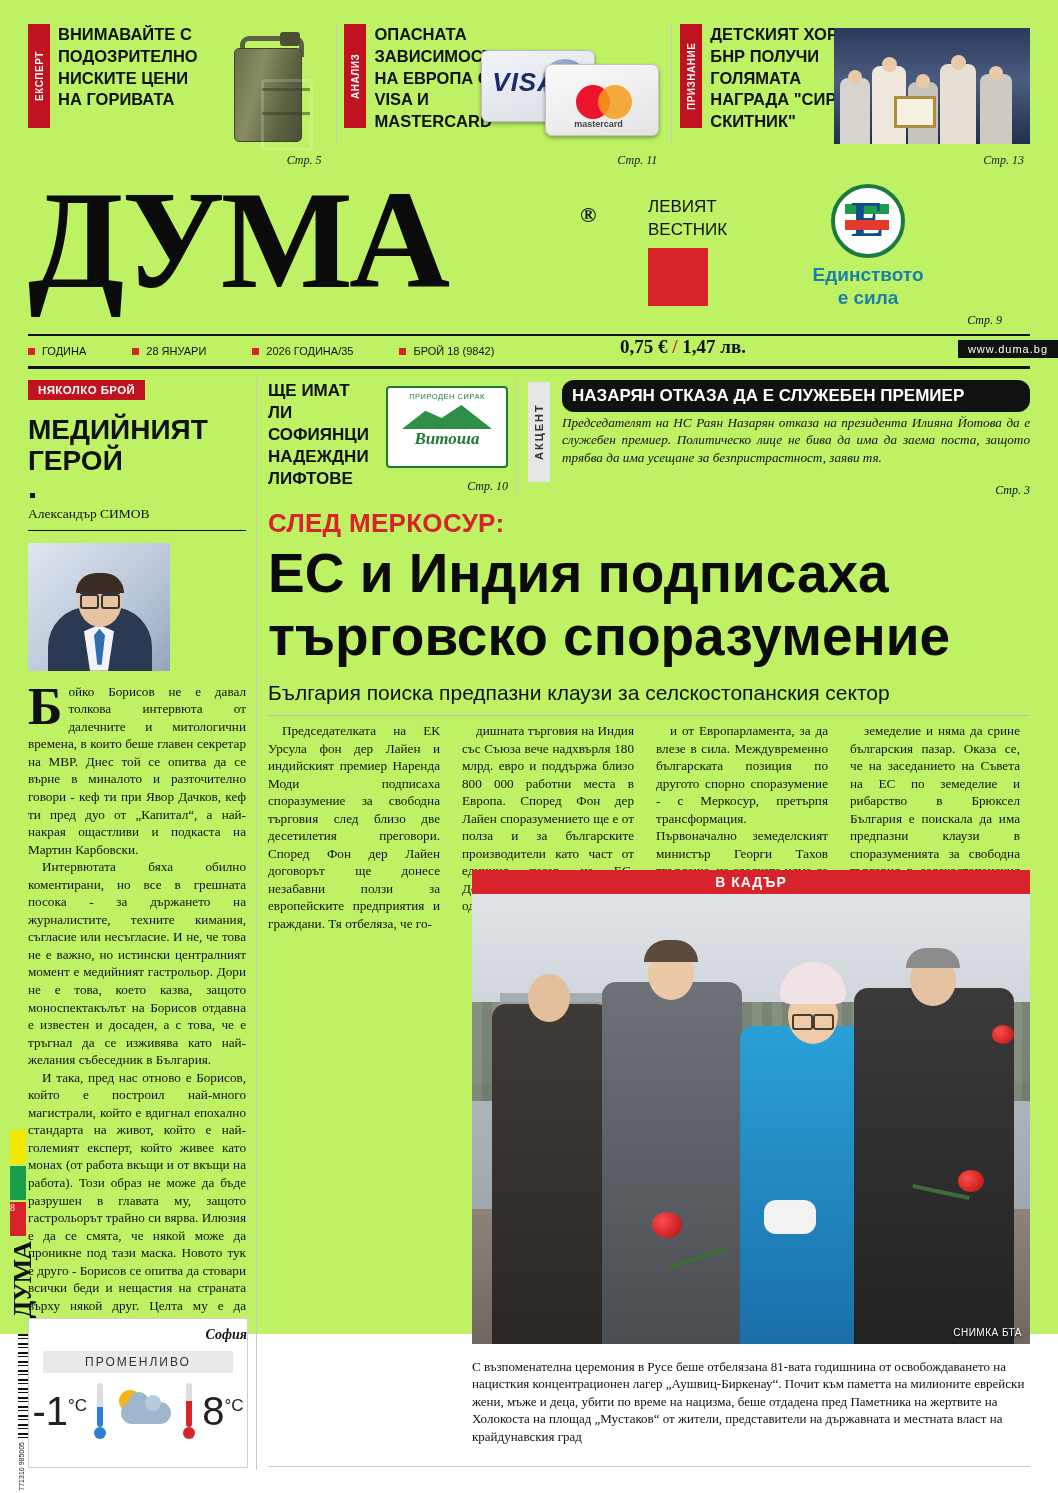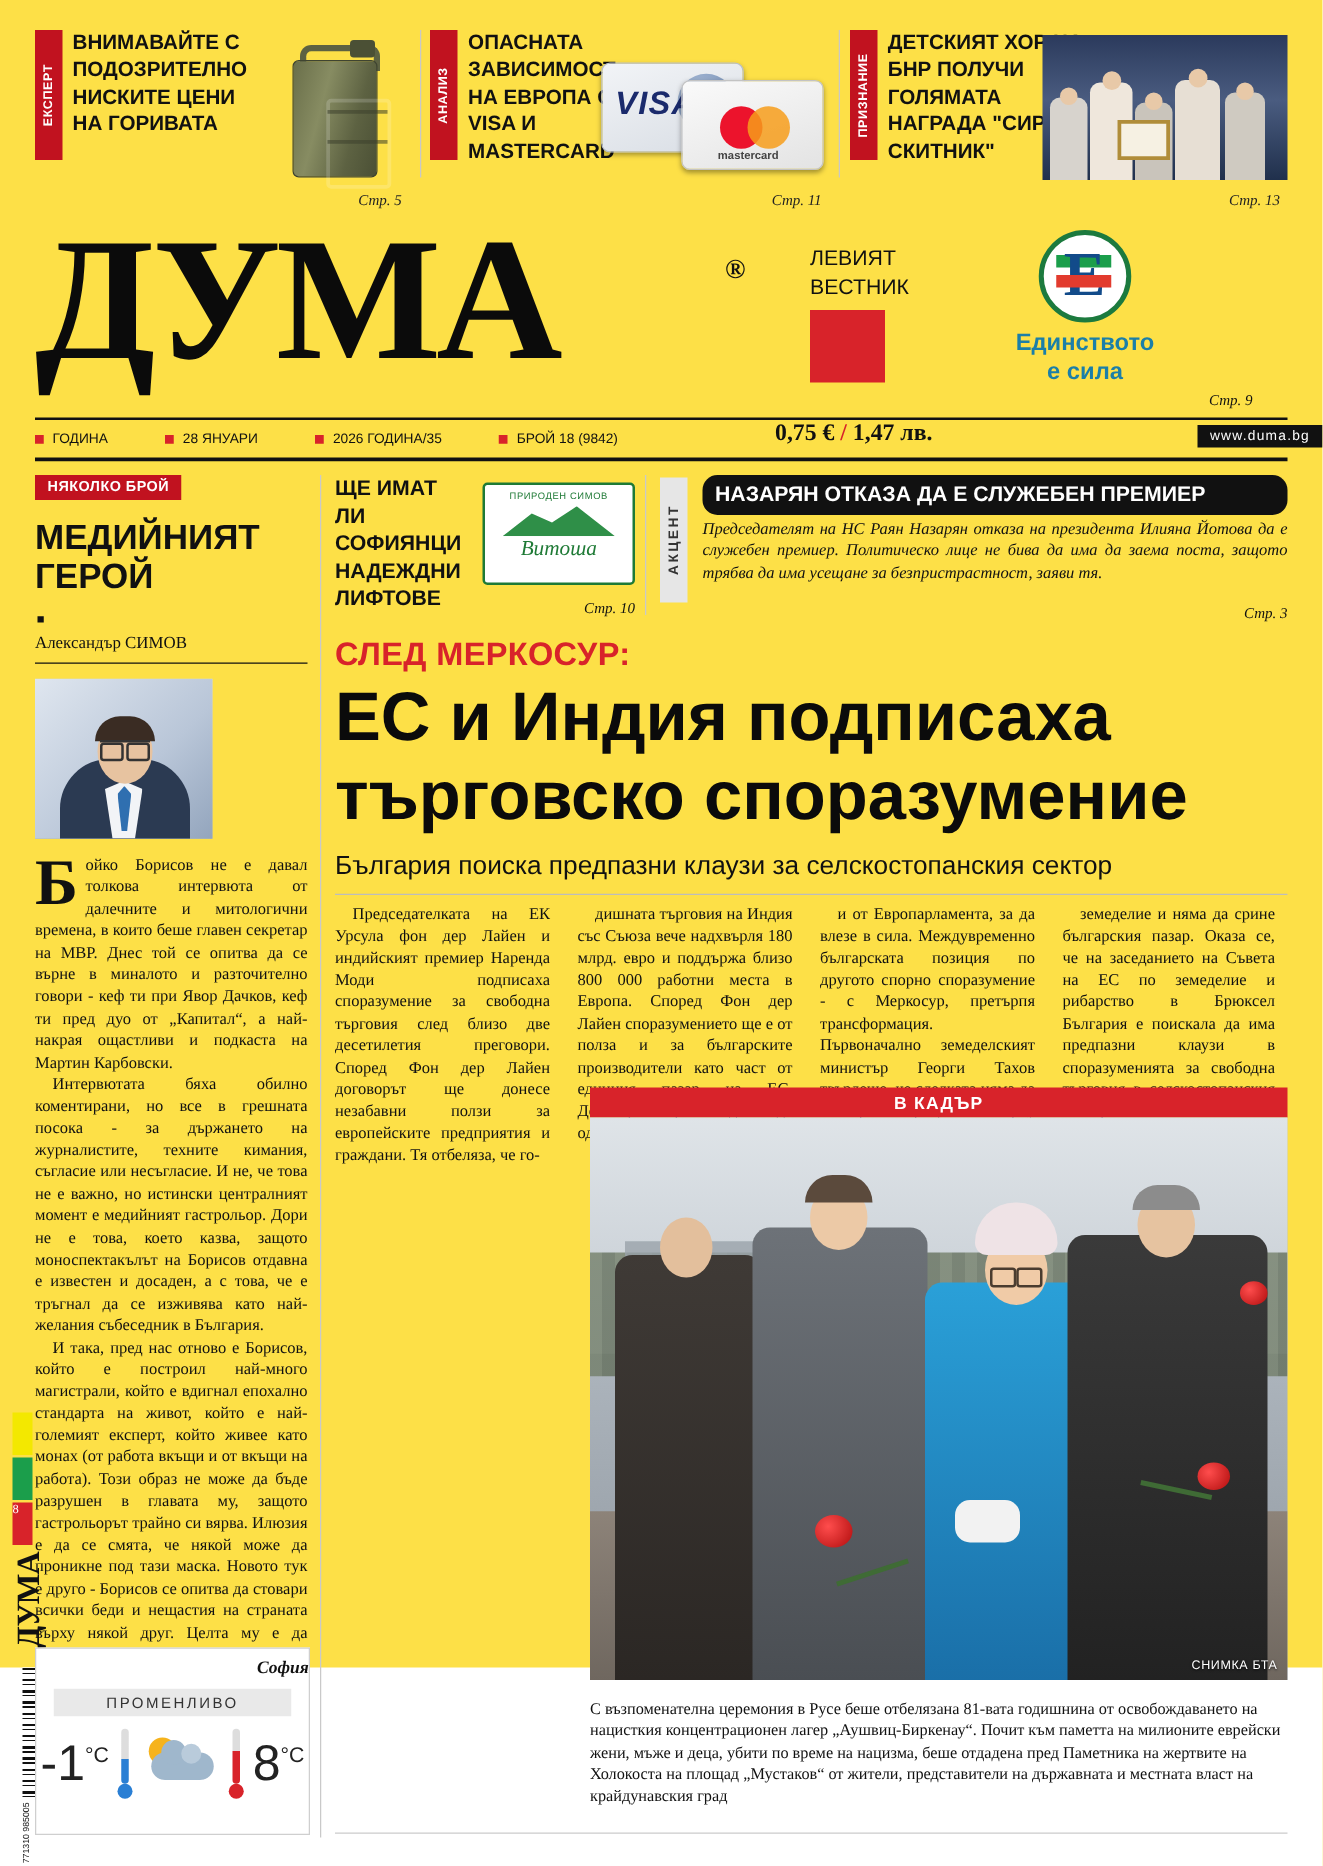--- a/index.html
+++ b/index.html
@@ -1,17 +1,17 @@
 <!DOCTYPE html>
 <html><head>
 <meta charset="utf-8">
 <style>
   html,body{margin:0;padding:0;background:#ffffff;}
   body{width:1058px;height:1493px;font-family:"Liberation Serif",serif;color:#111;overflow:hidden;position:relative;}
-  .page{position:relative;width:1058px;height:1334px;background:#fde047;}
+  .page{position:relative;width:1058px;height:1334px;background:#bef264;}
 
   
   .teaser-strip{position:absolute;left:28px;top:24px;width:1002px;height:140px;display:flex;gap:0;}
   .teaser{position:relative;height:140px;display:flex;align-items:flex-start;}
   .t1{width:310px;}
   .t2{width:330px;}
   .t3{width:362px;}
   .tdivider{width:1px;background:#c8c8c8;margin:0 8px;height:118px;}
   .tag{width:22px;height:104px;background:#c1121f;color:#fff;font-family:"Liberation Sans",sans-serif;font-weight:bold;font-size:10px;letter-spacing:.5px;
        writing-mode:vertical-rl;transform:rotate(180deg);text-align:center;display:flex;align-items:center;justify-content:center;}
@@ -136,21 +136,21 @@
   .side-vert .name{position:absolute;left:2px;top:112px;writing-mode:vertical-rl;transform:rotate(180deg);font-family:"Liberation Serif",serif;font-weight:bold;font-size:26px;letter-spacing:-1px;}
 
   .vrule{position:absolute;width:1px;background:#c9c9c9;}
 
   
   .lift{position:absolute;left:268px;top:380px;width:240px;height:112px;}
   .lift-txt{font-family:"Liberation Sans",sans-serif;font-weight:bold;font-size:17px;line-height:1.3;text-transform:uppercase;width:110px;}
   .vitosha{position:absolute;right:0;top:6px;width:118px;height:78px;border:2px solid #1f7a36;border-radius:4px;background:#fff;text-align:center;}
   .v-top{font-family:"Liberation Sans",sans-serif;font-size:7.5px;color:#1f7a36;letter-spacing:.5px;margin-top:4px;}
   .v-mt{width:90px;height:26px;margin:2px auto 0;background:#2f8f48;clip-path:polygon(0 100%,26% 30%,44% 58%,66% 8%,100% 100%);}
-  .v-name{font-family:"Liberation Serif",serif;font-style:italic;font-weight:normal;font-size:17px;color:#1f7a36;line-height:1;margin-top:1px;}
+  .v-name{font-family:"Liberation Serif",serif;font-style:italic;font-weight:bold;font-size:17px;color:#1f7a36;line-height:1;margin-top:1px;}
   .lift-page{position:absolute;right:0;bottom:-2px;font-style:italic;font-size:12px;}
 
   .accent{position:absolute;left:528px;top:380px;width:502px;height:112px;}
   .accent-tag{position:absolute;left:0;top:2px;width:22px;height:100px;background:#e6e6e6;color:#333;font-family:"Liberation Sans",sans-serif;font-weight:bold;font-size:11px;letter-spacing:2px;writing-mode:vertical-rl;transform:rotate(180deg);display:flex;align-items:center;justify-content:center;}
   .accent-head{position:absolute;left:34px;top:0;right:0;background:#111;color:#fff;font-family:"Liberation Sans",sans-serif;font-weight:bold;font-size:17px;padding:6px 10px;text-transform:uppercase;border-radius:12px;}
   .accent-body{position:absolute;left:34px;top:34px;right:0;font-style:italic;font-size:13.2px;line-height:1.32;text-align:justify;color:#111;}
   .accent-page{position:absolute;right:0;bottom:-6px;font-style:italic;font-size:12px;text-align:right;}
 
   
   .lead{position:absolute;left:268px;top:508px;width:762px;}
@@ -373,21 +373,21 @@
       </div>
     </div>
   </div>
 
   <div class="vrule" style="left:256px;top:380px;height:1090px;"></div>
   <div class="vrule" style="left:516px;top:380px;height:112px;"></div>
 
   <div class="lift">
     <div class="lift-txt">ЩЕ ИМАТ ЛИ СОФИЯНЦИ НАДЕЖДНИ ЛИФТОВЕ</div>
     <div class="vitosha">
-      <div class="v-top">ПРИРОДЕН СИМОВ</div>
+      <div class="v-top">ПРИРОДЕН СИРАК</div>
       <div class="v-mt"></div>
       <div class="v-name">Витоша</div>
     </div>
     <div class="lift-page">Стр. 10</div>
   </div>
 
   <div class="accent">
     <div class="accent-tag">АКЦЕНТ</div>
     <div class="accent-head">НАЗАРЯН ОТКАЗА ДА Е СЛУЖЕБЕН ПРЕМИЕР</div>
     <div class="accent-body">Председателят на НС Раян Назарян отказа на президента Илияна Йотова да е служебен премиер. Политическо лице не бива да има да заема поста, защото трябва да има усещане за безпристрастност, заяви тя.</div>

